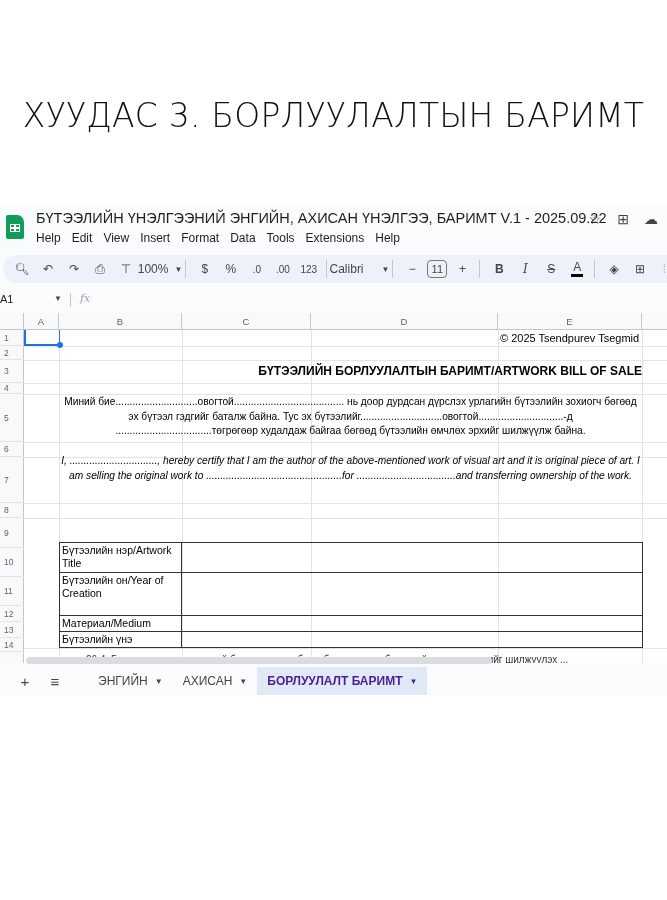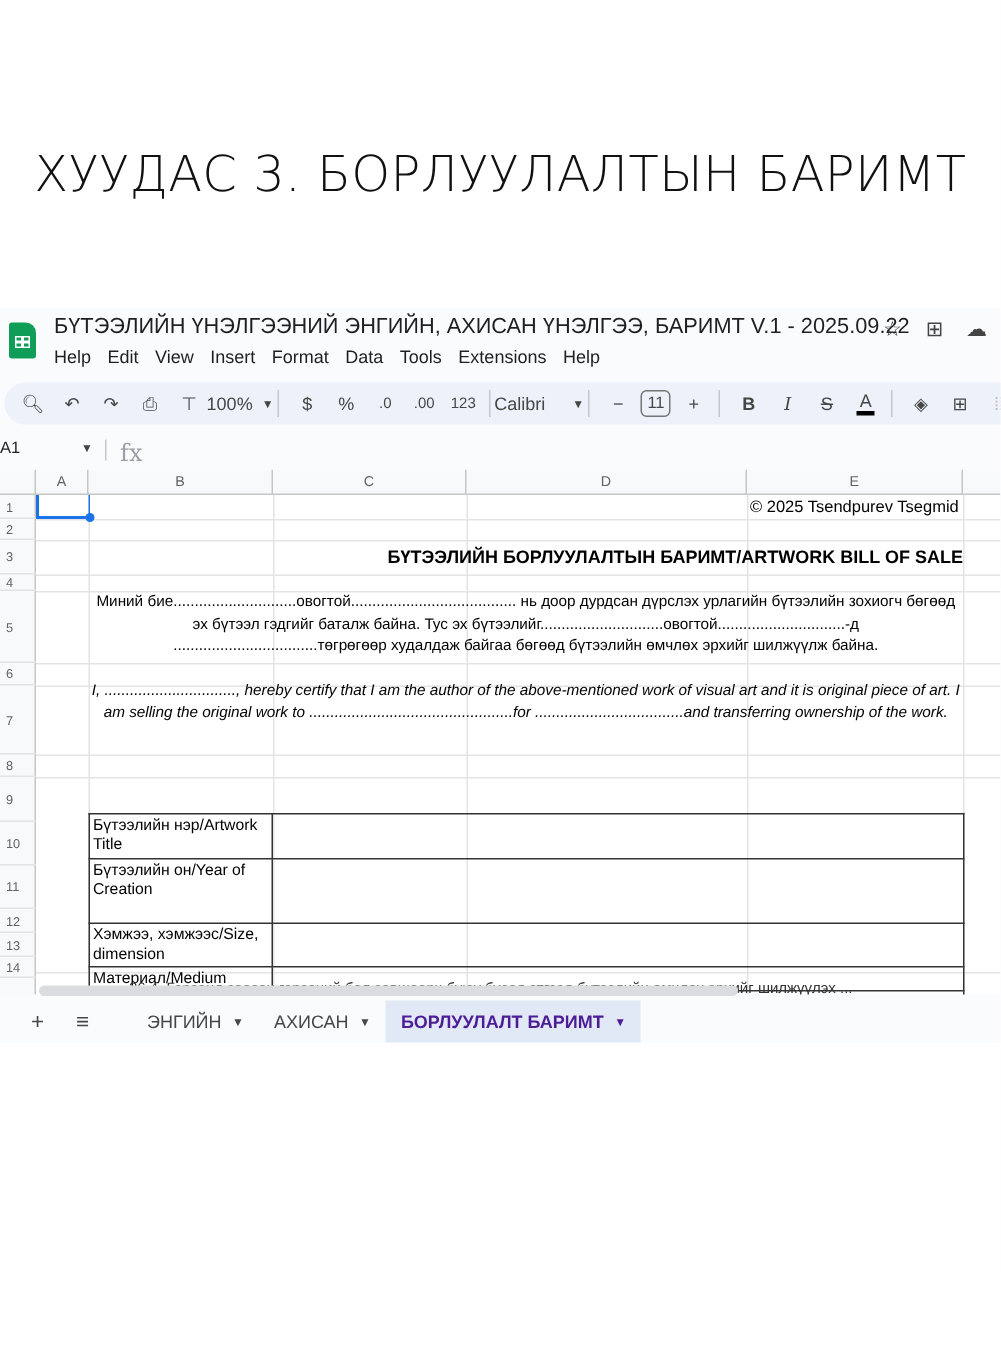--- a/index.html
+++ b/index.html
@@ -33,21 +33,21 @@
   .sep { width: 1px; height: 18px; background: #c7c7c7; margin-right: 10px; }
   .caret { font-size: 8px; margin-left: 6px; }
   .fontsize { width: 26px; height: 18px; border: 1px solid #747775; border-radius: 4px; display: inline-flex; align-items: center; justify-content: center; font-size: 11px; margin: 0 6px; background: #fff0; }
   .underline-A { border-bottom: 3px solid #000; line-height: 13px; padding: 0 2px; }
 
   
   .formulabar { position: absolute; top: 84px; left: 0; width: 587px; height: 22px; font-size: 11px; color: #1f1f1f; background: #f9fbfd; }
   .namebox { position: absolute; left: 0; top: 4px; }
   .namebox-caret { position: absolute; left: 54px; top: 5px; font-size: 8px; color: #444; }
   .fx-sep { position: absolute; left: 70px; top: 4px; width: 1px; height: 14px; background: #c7c7c7; }
-  .fx { position: absolute; left: 80px; top: 3px; font-family: "DejaVu Serif", serif; color: #9aa0a6; font-size: 16px; }
+  .fx { position: absolute; left: 80px; top: 3px; font-style: italic; font-family: "DejaVu Serif", serif; color: #9aa0a6; font-size: 11px; }
 
   
   .grid-area { position: absolute; top: 108px; left: 0; width: 667px; height: 350px; background: #fff; overflow: hidden; }
   .col-headers { position: absolute; top: 0; left: 0; height: 17px; width: 667px; background: #f8f9fa; border-bottom: 1px solid #c4c7c5; }
   .col-h { position: absolute; top: 0; height: 17px; border-right: 1px solid #c4c7c5; font-size: 9.5px; color: #5f6368; text-align: center; line-height: 17px; }
   .row-headers { position: absolute; top: 17px; left: 0; width: 24px; background: #f8f9fa; border-right: 1px solid #c4c7c5; height: 340px; }
   .row-h { position: absolute; left: 0; width: 24px; font-size: 8.5px; color: #5f6368; padding-left: 4px; border-bottom: 1px solid #e2e3e3; }
 
   .gridline-v { position: absolute; top: 17px; width: 1px; height: 340px; background: #e2e3e3; }
   .gridline-h { position: absolute; left: 24px; height: 1px; width: 643px; background: #e2e3e3; }
@@ -207,24 +207,20 @@
     <table class="info-table">
       <tbody>
           <tr style="height:30px">
         <td class="lbl">Бүтээлийн нэр/Artwork Title</td>
         <td></td>
       </tr>
       <tr style="height:43px">
         <td class="lbl">Бүтээлийн он/Year of Creation</td>
         <td></td>
       </tr>
-      <tr style="height:29px">
-        <td class="lbl">Хэмжээ, хэмжээс/Size, dimension</td>
-        <td></td>
-      </tr>
       <tr style="height:16px">
         <td class="lbl">Материал/Medium</td>
         <td></td>
       </tr>
       <tr style="height:16px">
         <td class="lbl">Бүтээлийн үнэ</td>
         <td></td>
       </tr>
     </tbody>
       </table>

